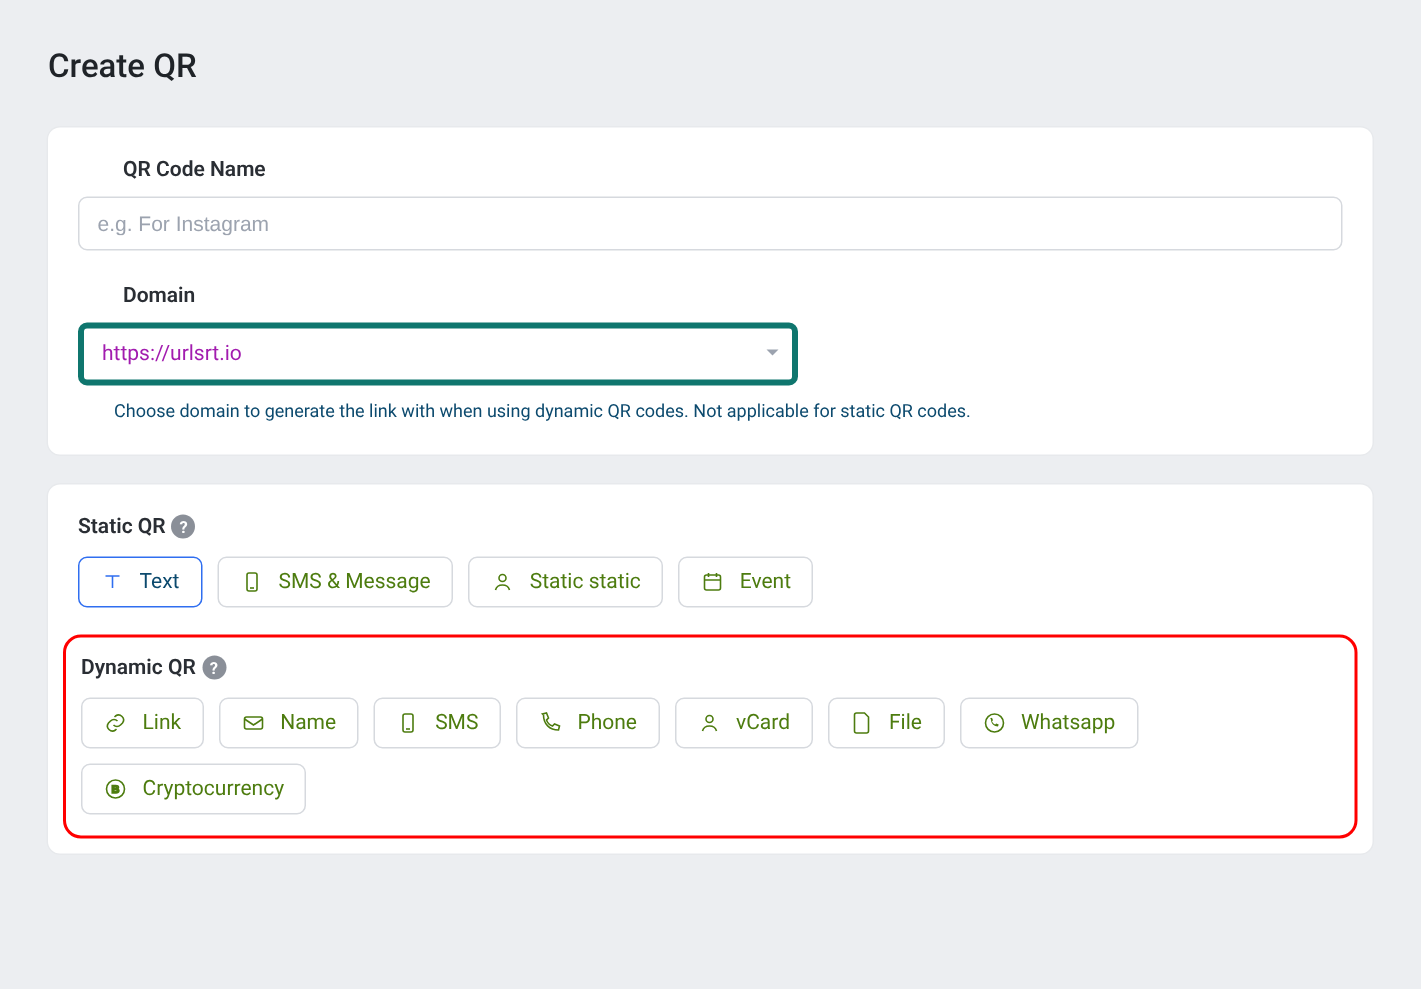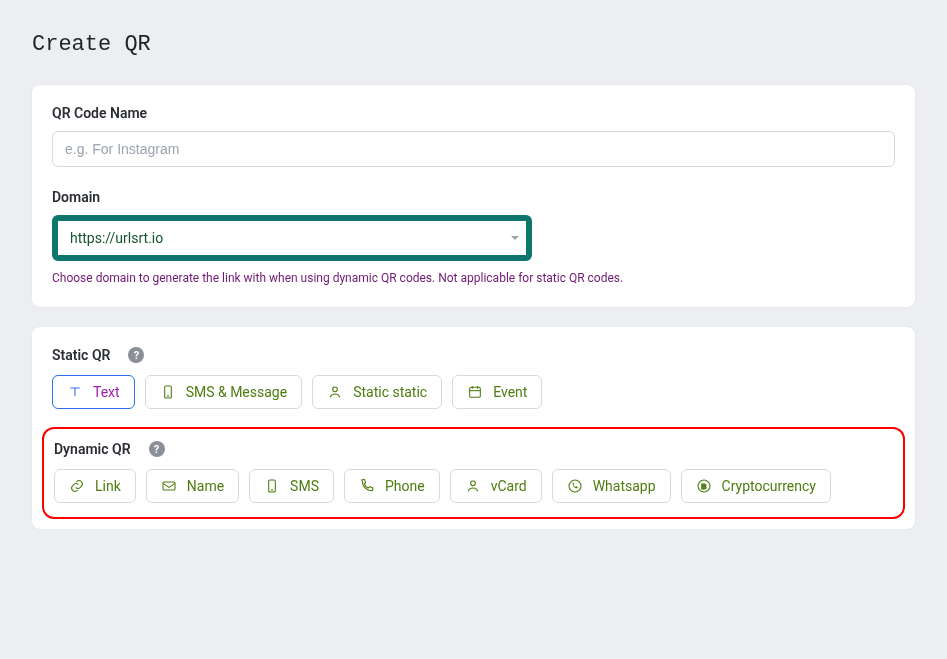--- a/index.html
+++ b/index.html
@@ -13,76 +13,77 @@
     overflow: hidden;
   }
   .page {
     padding: 0 32px 20px 32px;
   }
   h1.page-title {
     font-size: 22px;
     font-weight: 500;
     color: #1f2328;
     padding: 32px 0 28px 0;
-    font-family: Liberation Mono, monospace;
   }
   .card {
     background: #fff;
     border-radius: 8px;
     padding: 20px 20px 22px 20px;
     margin-bottom: 20px;
     box-shadow: 0 0 0 1px rgba(0,0,0,0.02);
   }
   .field-label {
     font-size: 14px;
     font-weight: 600;
     color: #2a2e34;
     margin-bottom: 10px;
+    margin-left: 30px;
   }
   .text-input {
     width: 100%;
     border: 1px solid #d6d9de;
     border-radius: 6px;
     padding: 9px 12px;
     font-size: 14px;
     color: #000000;
   }
   .text-input::placeholder { color: #9ca3af; }
   .field-spacer { height: 22px; }
   .select-wrap {
     position: relative;
     width: 480px;
   }
   .select {
     width: 100%;
-    border: 6px solid #0f766e;
+    border: 4px solid #0f766e;
     border-radius: 6px;
     padding: 9px 14px 9px 12px;
     font-size: 14px;
-    color: #14532d;
+    color: #a21caf;
     background: #fff;
     cursor: pointer;
   }
   .select-caret {
     position: absolute;
     right: 12px;
     top: 50%;
     transform: translateY(-50%);
     pointer-events: none;
     color: #9ca3af;
   }
   .help-text {
     font-size: 12px;
-    color: #701a75;
+    color: #0c4a6e;
     margin-top: 10px;
+    margin-left: 24px;
   }
   .section-head {
     display: flex;
     align-items: flex-end;
-    gap: 18px;
+    gap: 4px;
     font-size: 14px;
     font-weight: 600;
     color: #2a2e34;
     margin-bottom: 12px;
   }
   .help-badge {
     width: 16px; height: 16px;
     border-radius: 50%;
     background: #8a8f98;
     color: #fff;
@@ -105,21 +106,21 @@
     border: 1px solid #d6d9de;
     border-radius: 6px;
     padding: 8px 14px;
     font-size: 14px;
     color: #4d7c0f;
     background: #fff;
     cursor: pointer;
   }
   .pill.active {
     border-color: #2f6ef0;
-    color: #a21caf;
+    color: #0c4a6e;
   }
   .pill .icon { width: 16px; height: 16px; display:inline-flex; align-items:center; justify-content:center; }
   .pill .icon svg { width:16px; height:16px; stroke: currentColor; fill:none; stroke-width:1.6; }
   .pill.active .icon svg { stroke:#2f6ef0; }
   .dynamic-highlight {
     border: 2px solid #ff0000;
     border-radius: 12px;
     padding: 12px 10px 14px 10px;
     margin: 18px -10px -12px -10px;
   }
@@ -239,20 +240,28 @@
         <div class="pill">
           <span class="icon">
             <svg viewBox="0 0 24 24">
                 <circle cx="12" cy="8" r="3.5"></circle>
                 <path d="M5 20c1-4 5-5 7-5s6 1 7 5"></path>
               </svg>
           </span>
           <span>vCard</span>
         </div>
         <div class="pill">
+          <span class="icon icon-solid-dark">
+            <svg viewBox="0 0 24 24">
+                <path d="M6 2h8l4 4v14a2 2 0 0 1-2 2H6a2 2 0 0 1-2-2V4a2 2 0 0 1 2-2z"></path>
+              </svg>
+          </span>
+          <span>File</span>
+        </div>
+        <div class="pill">
           <span class="icon">
             <svg viewBox="0 0 24 24">
                 <circle cx="12" cy="12" r="9"></circle>
                 <path d="M8.5 8.5c0 4 3 7 7 7l.7-2-2.5-1-1 1c-1.5-.5-2.7-1.7-3.2-3.2l1-1-1-2.5-2 .7z" fill="currentColor" stroke="none"></path>
               </svg>
           </span>
           <span>Whatsapp</span>
         </div>
         <div class="pill">
           <span class="icon icon-solid-dark">

